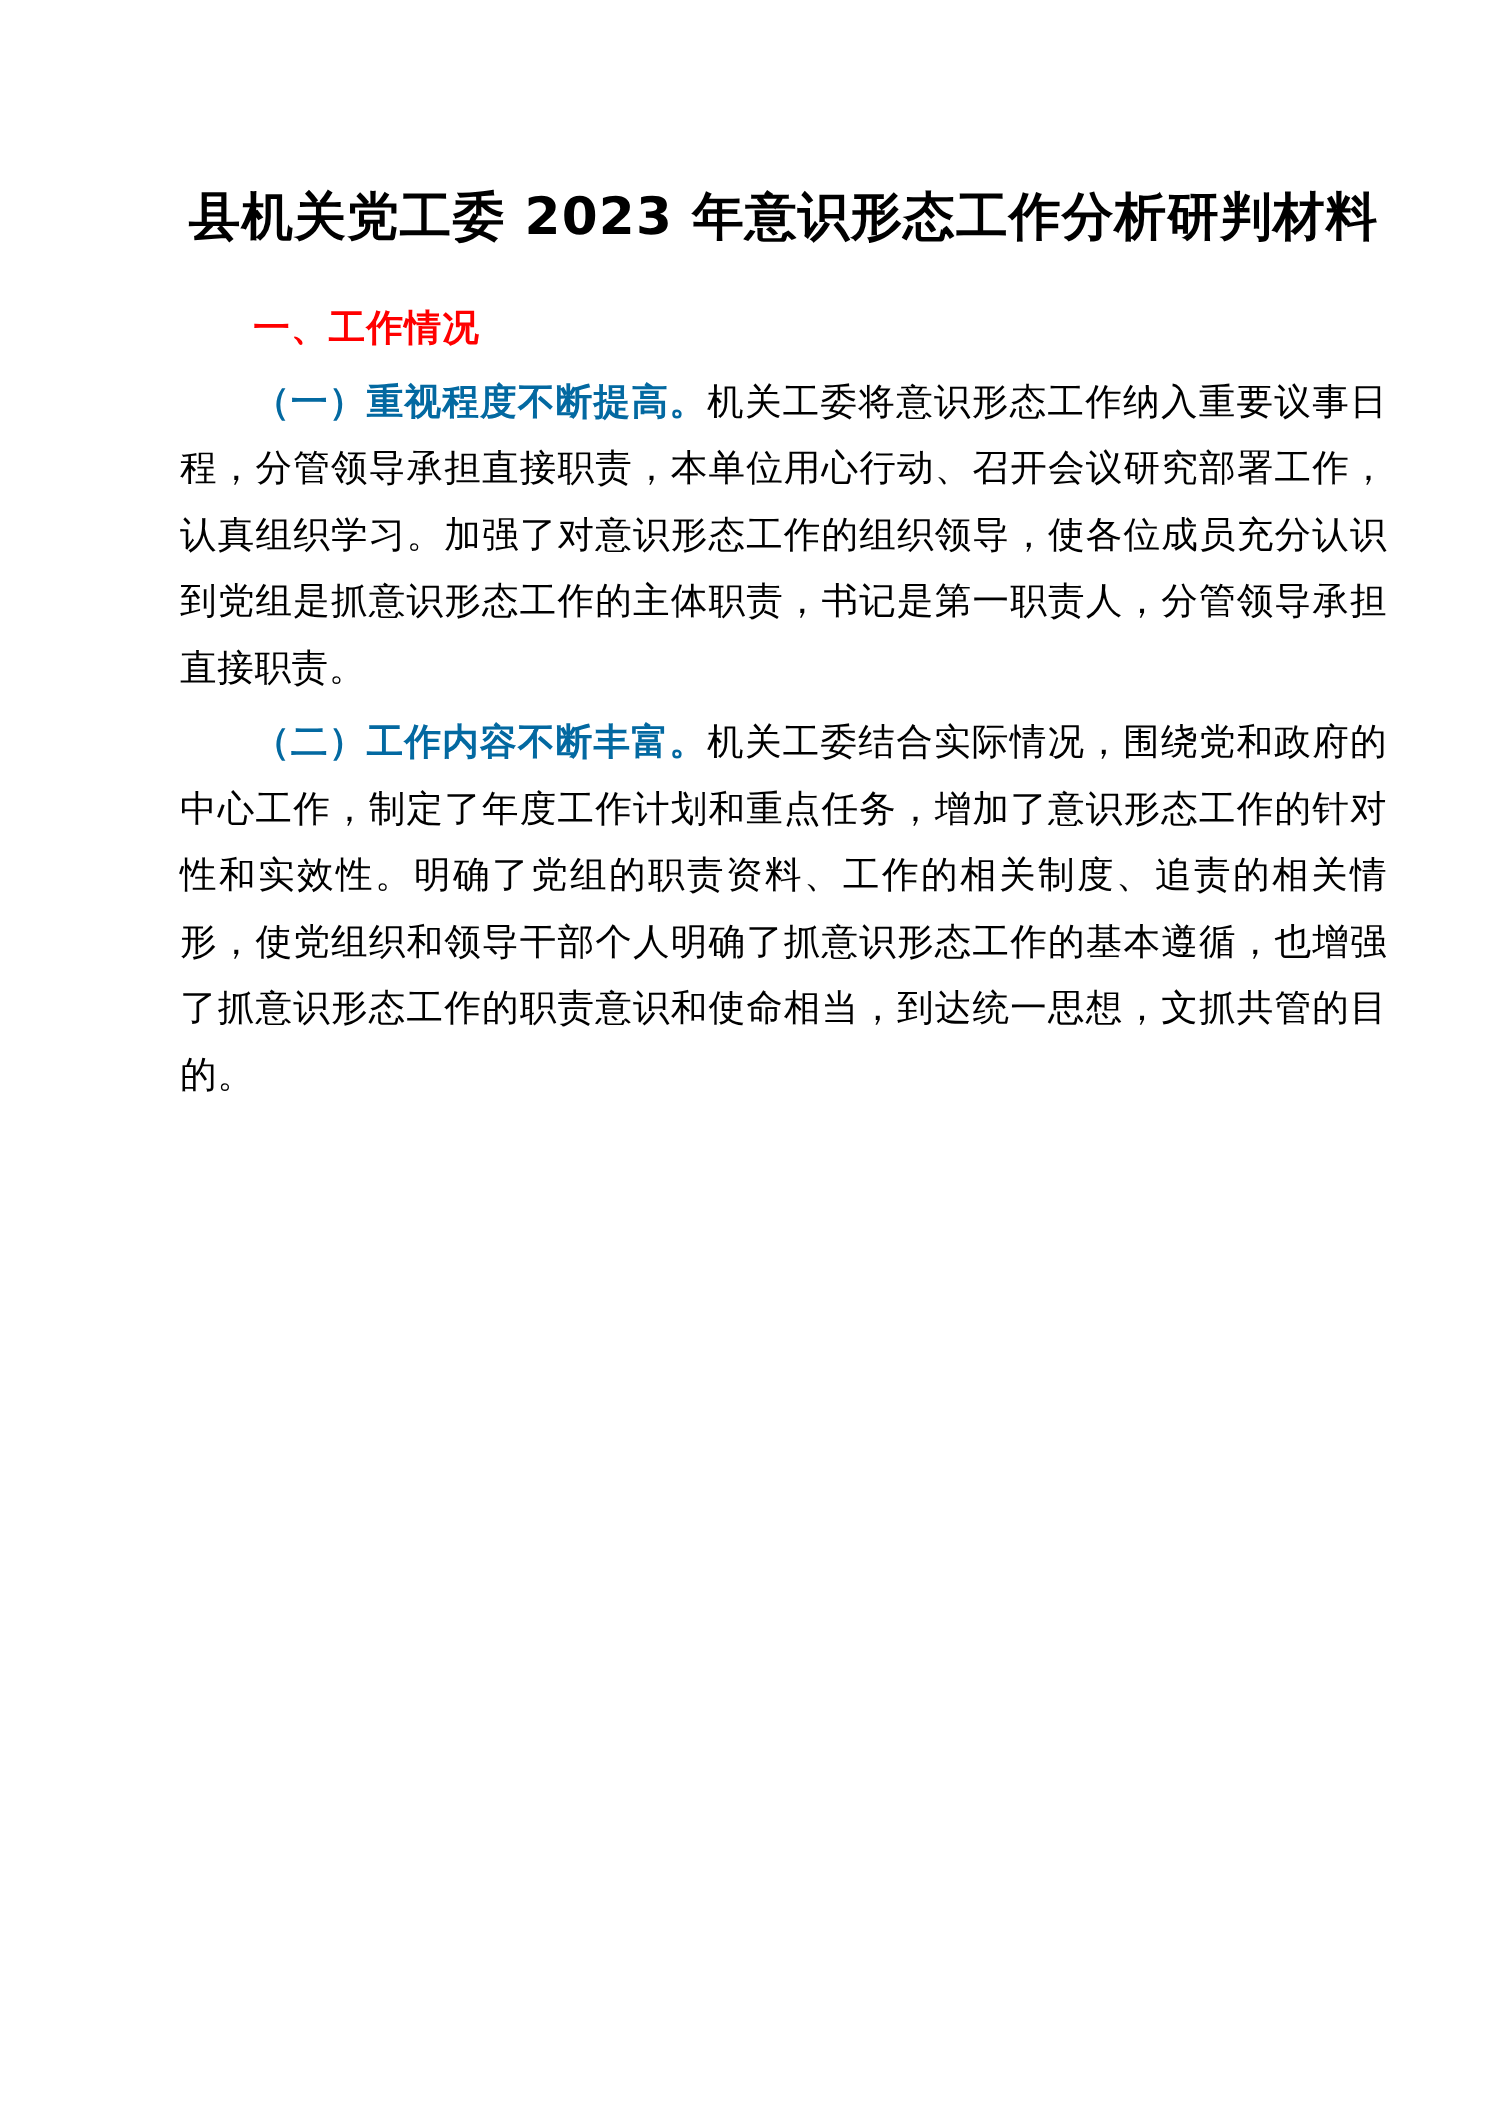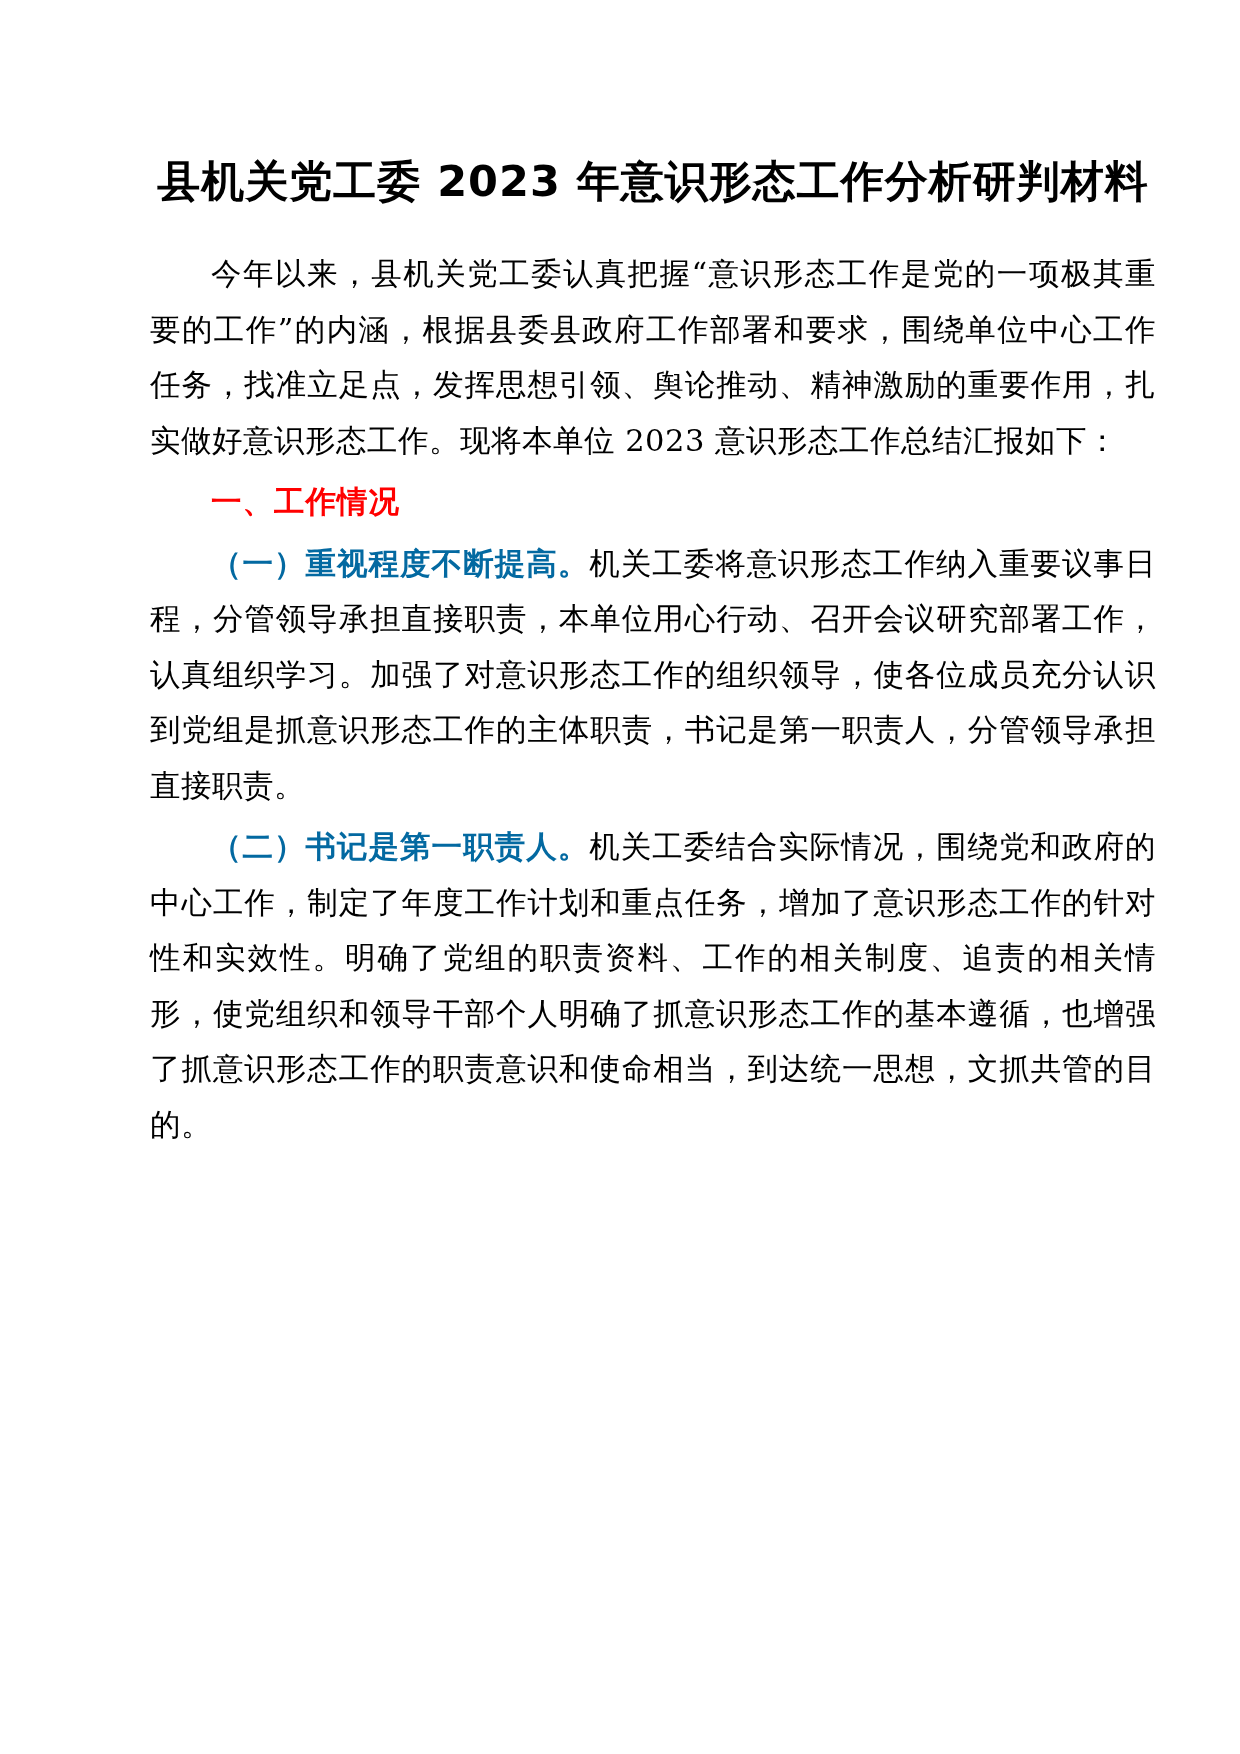--- a/index.html
+++ b/index.html
@@ -59,25 +59,24 @@
     color: #000000;
   }
 </style>
 </head>
 <body>
 
 <div class="page">
 
   <h1 class="doc-title">县机关党工委 2023 年意识形态工作分析研判材料</h1>
 
-  <p class="para">今年以来，县机关党工委认真把握“意识形态工作是党的一项极其重要的工作”的内涵，根据县委县政府工作部署和要求，围绕单位中心工作任务，找准立足点，发挥思想引领、舆论推动、精神激励的重要作用，扎实做好意识形态工作。现将本单位 2023 意识形态工作总结汇报如下：</p>
 
   <p class="heading-1">一、工作情况</p>
 
   <p class="para">
     <span class="lead-bold">（一）重视程度不断提高。</span><span class="body-run">机关工委将意识形态工作纳入重要议事日程，分管领导承担直接职责，本单位用心行动、召开会议研究部署工作，认真组织学习。加强了对意识形态工作的组织领导，使各位成员充分认识到党组是抓意识形态工作的主体职责，书记是第一职责人，分管领导承担直接职责。</span>
   </p>
 
   <p class="para">
-    <span class="lead-bold">（二）书记是第一职责人。</span><span class="body-run">机关工委结合实际情况，围绕党和政府的中心工作，制定了年度工作计划和重点任务，增加了意识形态工作的针对性和实效性。明确了党组的职责资料、工作的相关制度、追责的相关情形，使党组织和领导干部个人明确了抓意识形态工作的基本遵循，也增强了抓意识形态工作的职责意识和使命相当，到达统一思想，文抓共管的目的。</span>
+    <span class="lead-bold">（二）工作内容不断丰富。</span><span class="body-run">机关工委结合实际情况，围绕党和政府的中心工作，制定了年度工作计划和重点任务，增加了意识形态工作的针对性和实效性。明确了党组的职责资料、工作的相关制度、追责的相关情形，使党组织和领导干部个人明确了抓意识形态工作的基本遵循，也增强了抓意识形态工作的职责意识和使命相当，到达统一思想，文抓共管的目的。</span>
   </p>
 
 </div>
 
 </body></html>

